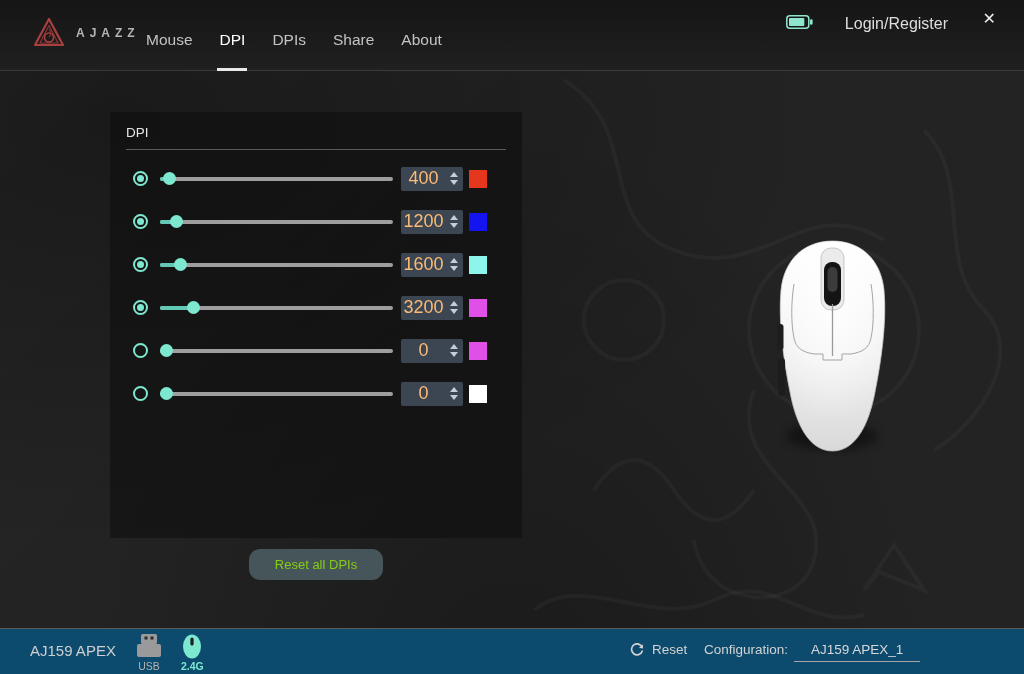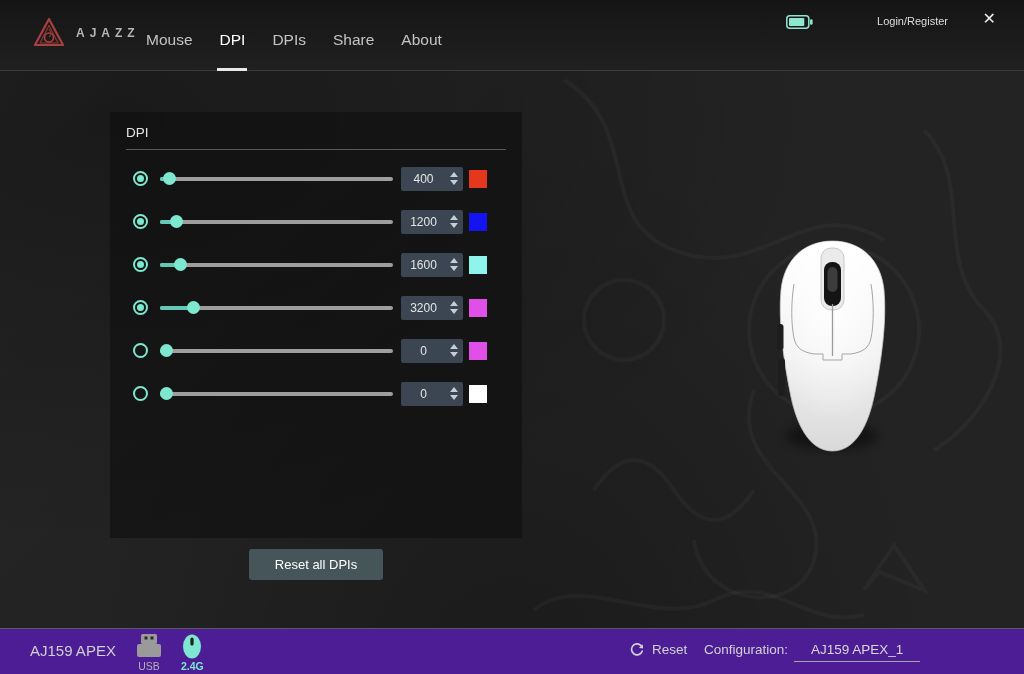--- a/index.html
+++ b/index.html
@@ -23,55 +23,55 @@
     background:linear-gradient(#151515,#202020);
     border-bottom:1px solid #3a3a3a;}
   .brand{position:absolute;left:32px;top:16px;display:flex;align-items:center;gap:10px;}
   .brand-text{color:#b5b5b5;font-size:12px;font-weight:bold;letter-spacing:5px;}
   .main-nav{position:absolute;left:146px;top:0;height:70px;display:flex;gap:27px;align-items:stretch;text-align:right;}
   .nav-item{display:flex;align-items:center;position:relative;color:#c3c3c3;font-size:15.5px;cursor:pointer;padding-top:10px;}
   .nav-item.active{color:#ffffff;}
   .nav-item.active::after{content:'';position:absolute;left:50%;transform:translateX(-50%);
     bottom:-1px;width:30px;height:3px;background:#e9e9e9;}
   .battery{position:absolute;left:786px;top:15px;}
-  .login{position:absolute;right:76px;top:15px;color:#dedede;font-size:11px;cursor:pointer;}
+  .login{position:absolute;right:76px;top:15px;color:#dedede;font-size:16px;cursor:pointer;}
   .close-btn{position:absolute;right:28px;top:11px;color:#ededed;font-size:16px;cursor:pointer;line-height:1;}
 
   
   .dpi-panel{position:absolute;left:110px;top:112px;width:412px;height:426px;
     background:rgba(13,13,13,.55);}
   .panel-title{padding:13px 16px 9px;color:#e3e3e3;font-size:13.5px;}
   .panel-divider{height:1px;margin:0 16px;background:rgba(255,255,255,.30);}
   .stage-list{margin-top:10px;padding:0 12px 0 13px;}
   .stage-row{height:37px;margin-bottom:6px;display:flex;align-items:center;padding-left:10px;border-radius:2px;}
   .stage-row.current{background:#585858;}
   .radio{width:15px;height:15px;border:2px solid #7de8cf;border-radius:50%;position:relative;flex:none;cursor:pointer;box-sizing:border-box;}
   .radio.checked::after{content:'';position:absolute;inset:2px;background:#7de8cf;border-radius:50%;}
   .slider{position:relative;width:233px;height:13px;margin-left:12px;flex:none;cursor:pointer;}
   .slider .track{position:absolute;top:5px;left:0;right:0;height:4px;background:#9e9e9e;border-radius:2px;}
   .slider .fill{position:absolute;top:5px;left:0;height:4px;background:#63c9b6;border-radius:2px;}
   .slider .thumb{position:absolute;top:0;width:13px;height:13px;border-radius:50%;background:#7de8cf;}
   .valbox{margin-left:8px;width:62px;height:24px;background:#3b4652;border-radius:2px;display:flex;align-items:center;flex:none;}
-  .valbox input{flex:1;min-width:0;background:transparent;border:none;outline:none;color:#e5e5e5;
-    font-size:12px;text-align:center;font-family:inherit;padding:0;}
+  .valbox input{flex:1;min-width:0;background:transparent;border:none;outline:none;color:#fdba74;
+    font-size:18px;text-align:center;font-family:inherit;padding:0;}
   .spin{width:15px;display:flex;flex-direction:column;gap:3px;align-items:center;flex:none;padding-right:2px;}
   .spin-up{width:0;height:0;border-left:4px solid transparent;border-right:4px solid transparent;border-bottom:5px solid #c3ced6;cursor:pointer;}
   .spin-down{width:0;height:0;border-left:4px solid transparent;border-right:4px solid transparent;border-top:5px solid #c3ced6;cursor:pointer;}
   .swatch{margin-left:6px;width:18px;height:18px;flex:none;cursor:pointer;}
   .cur-dot{margin-left:15px;width:8px;height:8px;border-radius:50%;background:#8ad9d9;visibility:hidden;flex:none;}
   .stage-row.current .cur-dot{visibility:visible;}
 
   .reset-wrap{position:absolute;left:110px;top:549px;width:412px;text-align:center;}
-  .reset-all{background:#46555a;color:#ffffff;font-size:13px;padding:8px 26px;border:none;border-radius:3px;font-family:inherit;cursor:pointer;}
+  .reset-all{background:#46555a;color:#84cc16;font-size:13px;padding:8px 26px;border:none;border-radius:11px;font-family:inherit;cursor:pointer;}
 
   
   .mouse-img{position:absolute;left:774px;top:238px;}
 
   
-  .footer{position:absolute;left:0;right:0;bottom:0;height:45px;background:#4c1d95;border-top:1px solid #5a5a5a;}
+  .footer{position:absolute;left:0;right:0;bottom:0;height:45px;background:#0c4a6e;border-top:1px solid #5a5a5a;}
   .device-name{position:absolute;left:30px;top:13px;color:#cfcfcf;font-size:15px;}
   .conn{position:absolute;top:5px;display:flex;flex-direction:column;align-items:center;gap:1px;cursor:pointer;}
   .conn-usb{left:136px;}
   .conn-24g{left:181px;}
   .conn-label{font-size:10.5px;color:#b3b3b3;}
   .conn.active .conn-label{color:#7de8cf;font-weight:bold;}
   .footer-reset{position:absolute;left:630px;top:13px;display:flex;gap:8px;align-items:center;color:#d2d2d2;font-size:13.5px;cursor:pointer;}
   .config{position:absolute;left:704px;top:13px;display:flex;align-items:baseline;color:#d2d2d2;font-size:13.5px;}
   .config-value{margin-left:6px;min-width:118px;text-align:center;border-bottom:1px solid #a5a5a5;padding:0 4px 4px;color:#d8d8d8;cursor:text;}
 </style>

